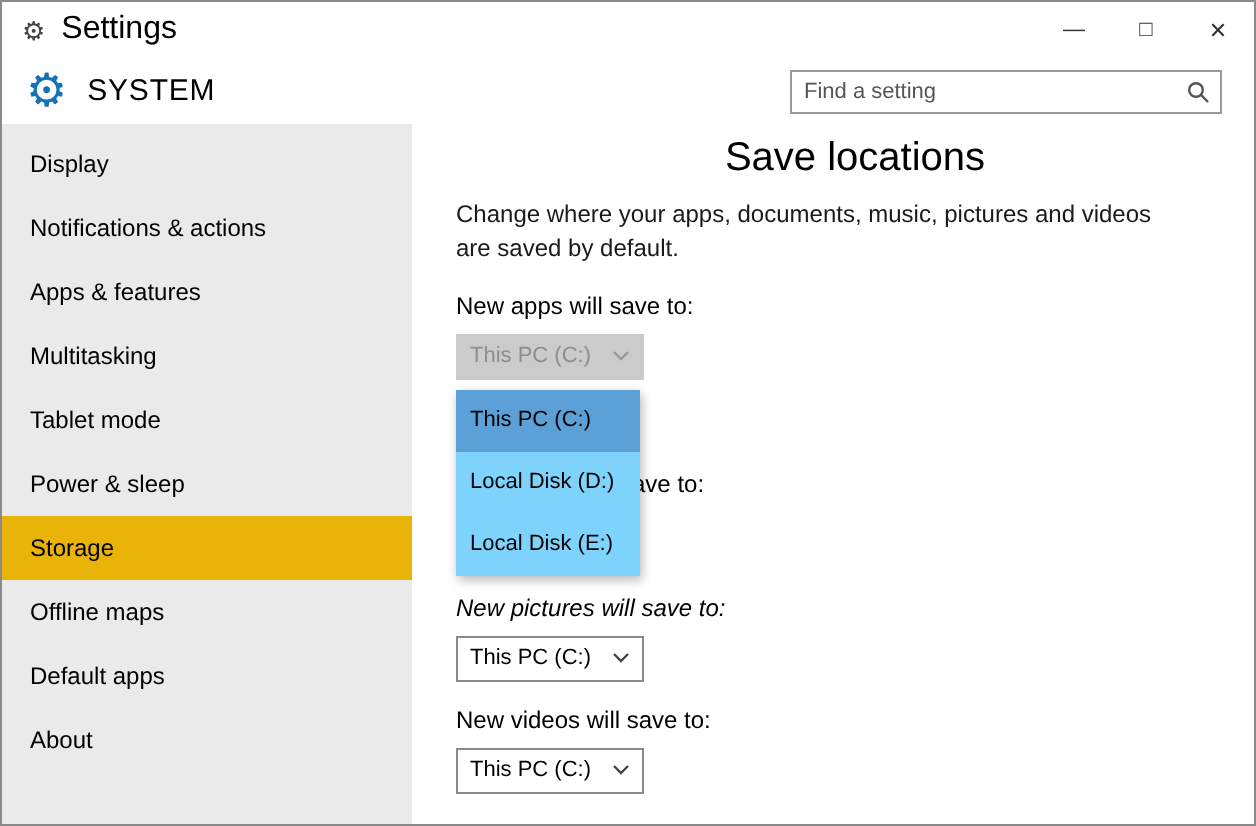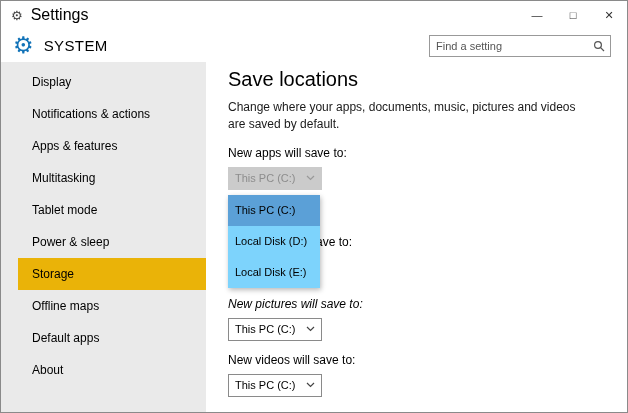--- a/index.html
+++ b/index.html
@@ -20,37 +20,37 @@
   .titlebar-gear { font-size:13px; color:#444; line-height:1; }
   .titlebar-title { font-size:16px; color:#000; margin-left:8px; }
   .window-controls { margin-left:auto; display:flex; height:100%; }
   .win-btn { width:36px; height:100%; display:flex; align-items:center; justify-content:center;
              font-size:11px; color:#333; cursor:default; }
 
   
   .header { height:33px; flex:0 0 auto; display:flex; align-items:center; padding:0 16px 0 12px; }
   .header-gear { font-size:23px; color:#1273b8; line-height:1; }
   .header-title { font-size:15px; color:#000; margin-left:10px; letter-spacing:0.4px; }
-  .searchbox { margin-left:auto; width:182px; height:22px; border:1px solid #999; background:#fff;
+  .searchbox { margin-left:auto; width:216px; height:22px; border:1px solid #999; background:#fff;
                display:flex; align-items:center; }
   .searchbox input { flex:1; min-width:0; border:none; outline:none; background:transparent;
                      font-size:11px; color:#333; padding:0 6px; height:100%;
                      font-family:"Liberation Sans","DejaVu Sans",sans-serif; }
   .searchbox input::placeholder { color:#555; }
   .search-icon { flex:0 0 auto; margin-right:5px; display:flex; }
 
   
   .bodyrow { flex:1 1 auto; display:flex; min-height:0; }
 
   .sidebar { width:205px; flex:0 0 auto; background:#eaeaea; padding-top:4px; }
   .nav-item { height:32px; line-height:32px; padding-left:14px; font-size:12px; color:#000; cursor:default; }
   .nav-item.nav-selected { background:#a4bccf; }
 
   .content { flex:1 1 auto; padding:2px 0 0 22px; font-size:12px; color:#000; position:relative; }
-  .page-title { font-size:20px; font-weight:400; margin:4px 0 0 0; color:#000; }
+  .page-title { font-size:20px; font-weight:400; margin:4px 0 0 0; color:#000;text-align:center; }
   .desc { margin-top:8px; line-height:1.45; color:#1a1a1a; }
 
   .group-label { margin-top:12px; }
   .group-label.tight { margin-top:14px; }
 
   .combo { margin-top:7px; width:94px; height:23px; border:1px solid #8a8a8a; background:#fff;
            display:flex; align-items:center; justify-content:space-between;
            font-size:11px; color:#000; padding:0 6px; cursor:default; }
   .combo .chev { display:flex; }
   .combo.disabled { background:#cbcbcb; border-color:#cbcbcb; color:#8d8d8d; }
@@ -91,21 +91,21 @@
         <svg width="12" height="12" viewBox="0 0 12 12">
           <circle cx="5" cy="5" r="3.4" fill="none" stroke="#555" stroke-width="1.2"></circle>
           <line x1="7.6" y1="7.6" x2="11" y2="11" stroke="#555" stroke-width="1.2"></line>
         </svg>
       </span>
     </div>
   </div>
 
   <div class="bodyrow">
 
-    <div class="sidebar" style="background: rgb(234, 234, 234); padding-left: 17px;">
+    <div class="sidebar" style="background: rgb(234, 234, 234);">
       <div class="nav-item">Display</div>
       <div class="nav-item">Notifications &amp; actions</div>
       <div class="nav-item">Apps &amp; features</div>
       <div class="nav-item">Multitasking</div>
       <div class="nav-item">Tablet mode</div>
       <div class="nav-item">Power &amp; sleep</div>
       <div class="nav-item nav-selected" style="background: #eab308;">Storage</div>
       <div class="nav-item">Offline maps</div>
       <div class="nav-item">Default apps</div>
       <div class="nav-item">About</div>

